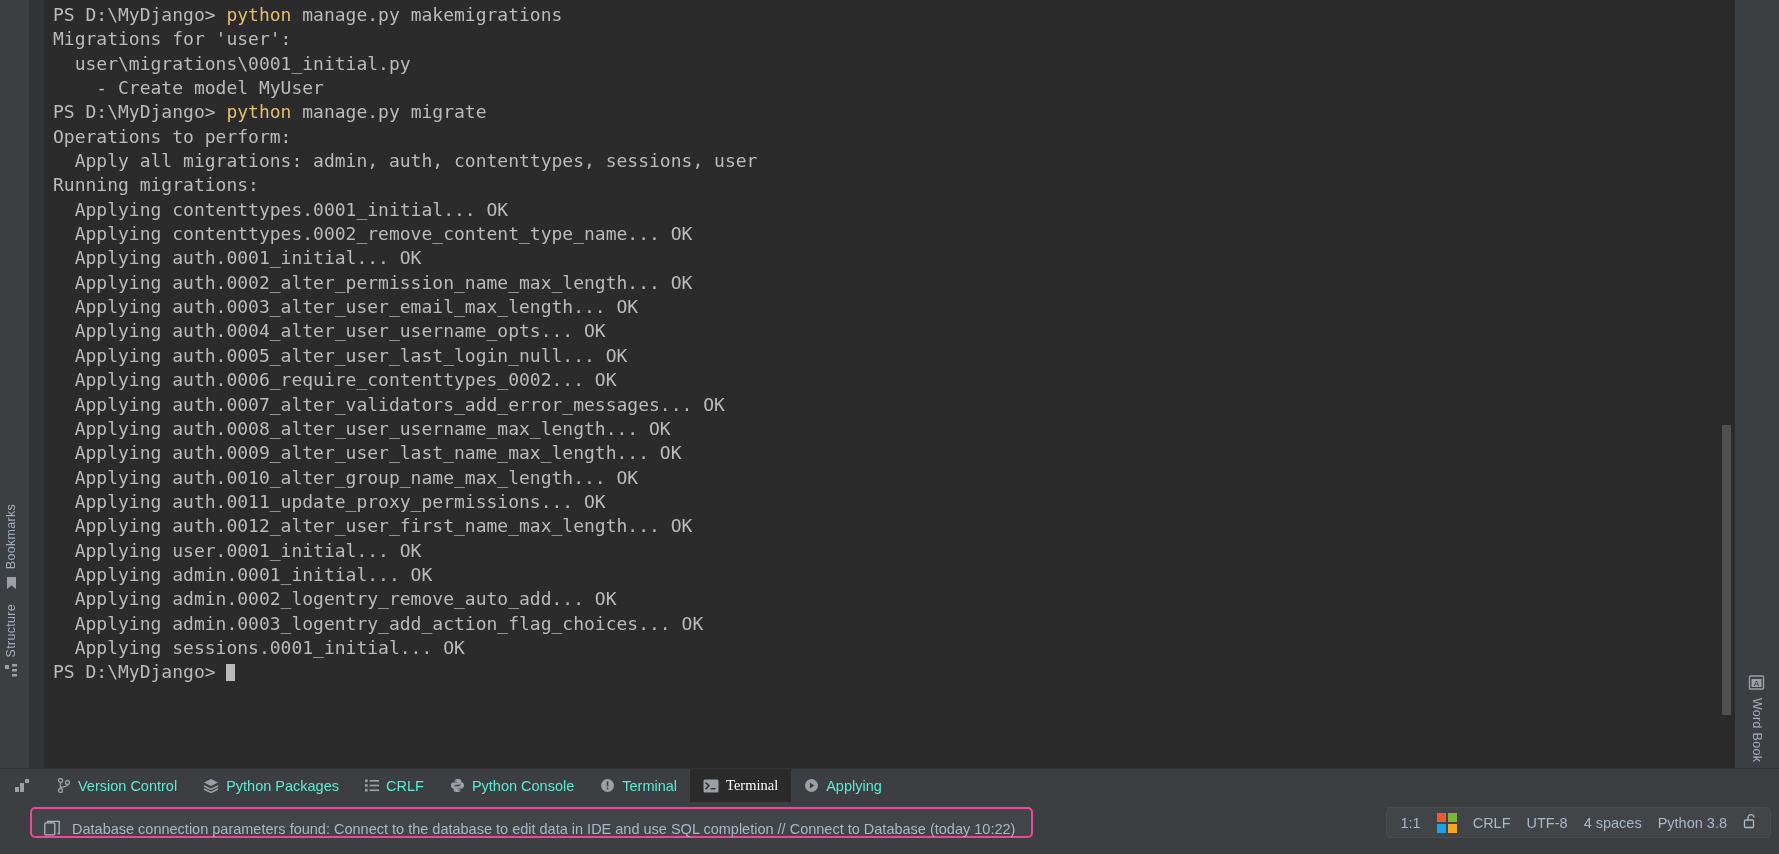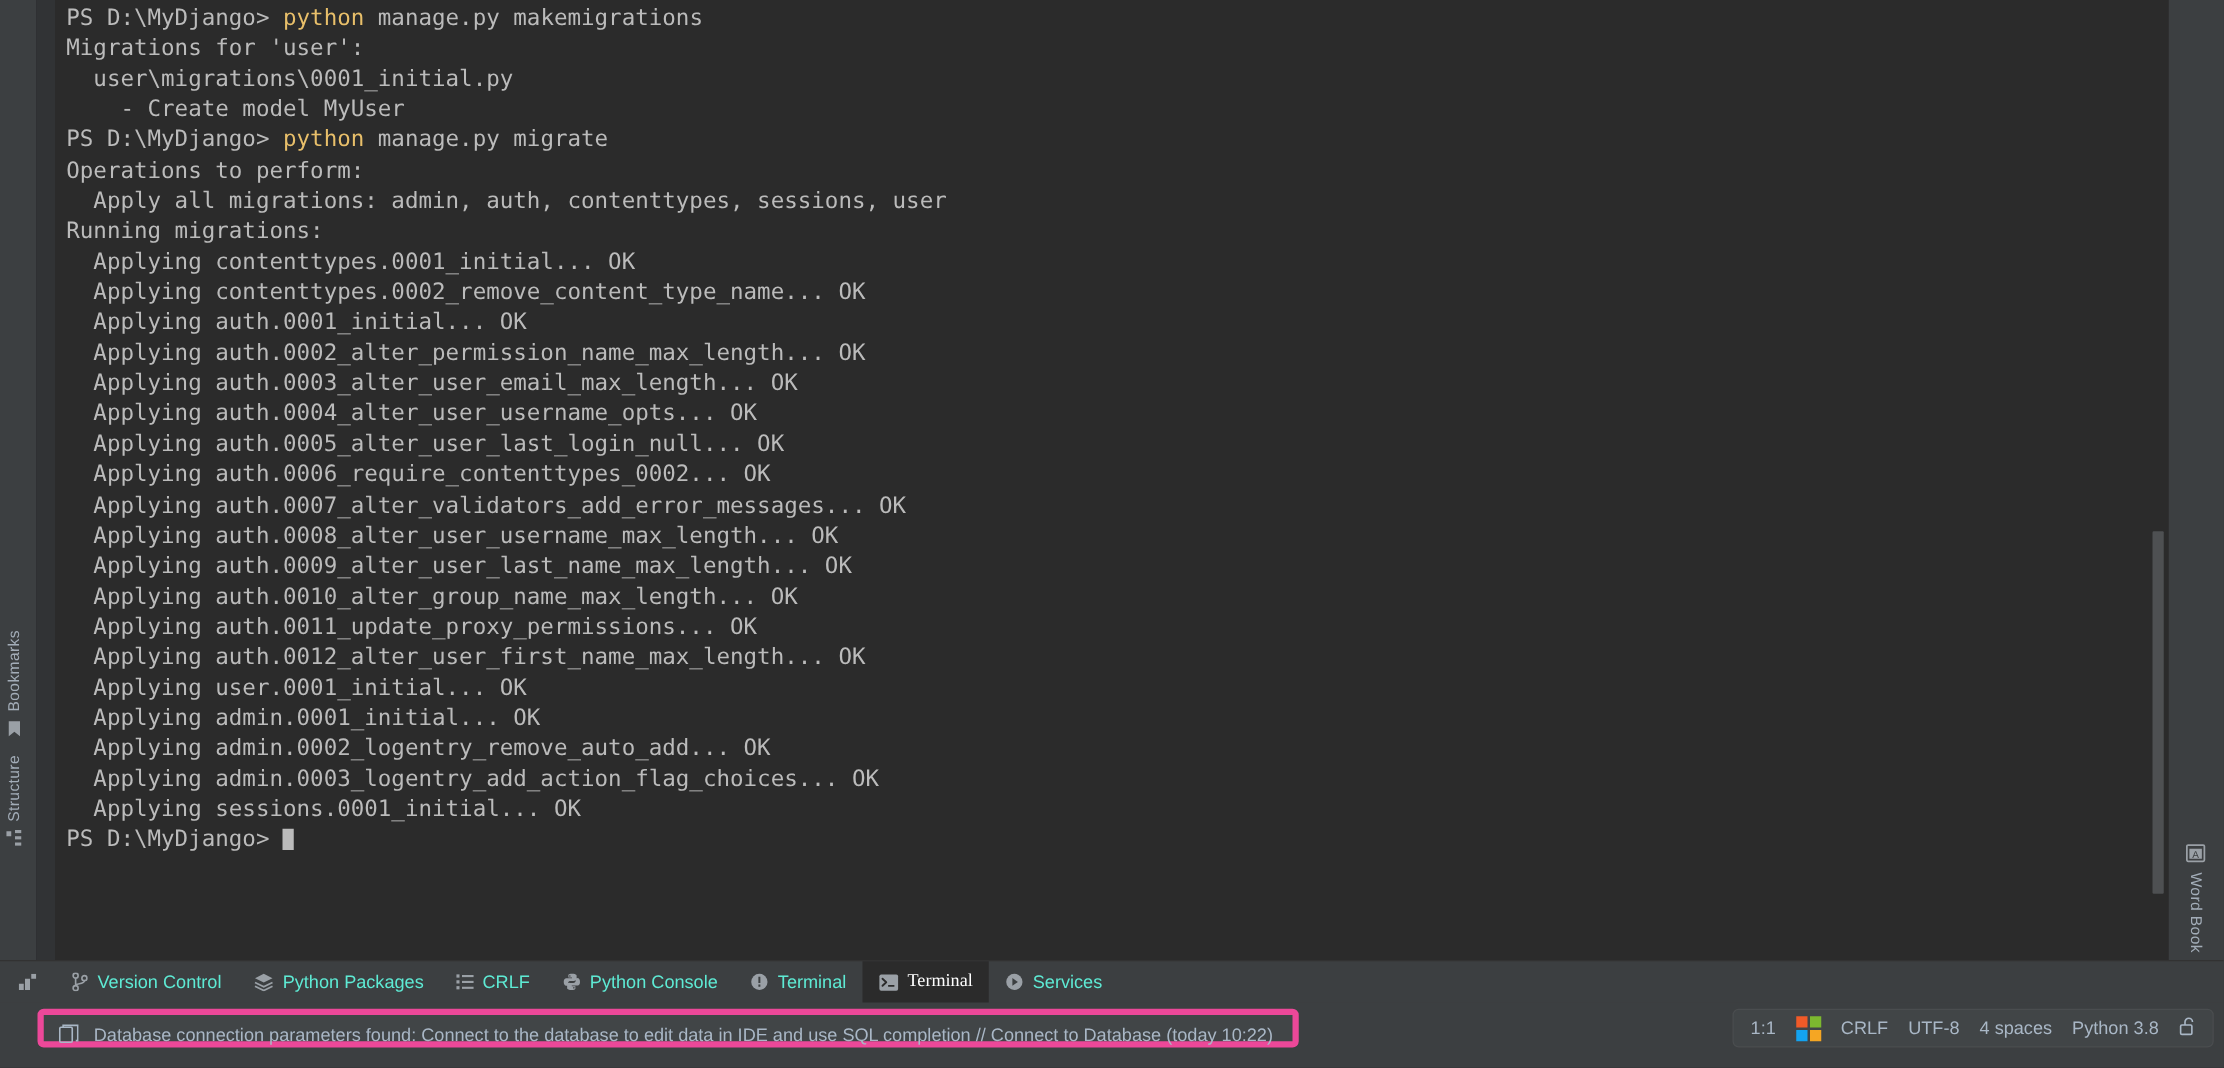--- a/index.html
+++ b/index.html
@@ -92,21 +92,21 @@
 
   
   .statusbar {
     position: absolute; left: 0; top: 802px; width: 1779px; height: 52px;
     background: #3c3f41;
   }
   .status-msg {
     position: absolute; left: 30px; top: 5px; height: 31px;
     display: flex; align-items: center; gap: 12px;
     background: #414547;
-    border: 5px solid #ec4899;
+    border: 2px solid #ec4899;
     border-radius: 5px;
     padding: 13px 16px 0 12px;
     color: #a9b7c6; font-size: 14.5px;
     white-space: nowrap;
   }
   .status-right {
     position: absolute; right: 8px; top: 5px; height: 31px;
     display: flex; align-items: center; gap: 16px;
     background: #414547;
     border: 1px solid #4a4d4f;
@@ -239,21 +239,21 @@
       </span>
       <span>Terminal</span>
     </div>
     <div class="tab">
       <span class="ticon">
         <svg width="15" height="15" viewBox="0 0 15 15">
             <circle cx="7.5" cy="7.5" r="6.5" fill="#9aa0a6"></circle>
             <path d="M5.9 4.4 10.3 7.5 5.9 10.6z" fill="#3c3f41"></path>
           </svg>
       </span>
-      <span>Services</span>
+      <span>Applying</span>
     </div>
   </div>
 
   <div class="statusbar">
     <div class="status-msg">
       <span>
         <svg width="16" height="16" viewBox="0 0 16 16">
             <rect x="0.8" y="2.8" width="10" height="12" rx="1" fill="none" stroke="#a9b7c6" stroke-width="1.3"></rect>
             <path d="M3.5 2.8V1.3h11.7v12.2h-1.6" fill="none" stroke="#a9b7c6" stroke-width="1.3"></path>
           </svg>

